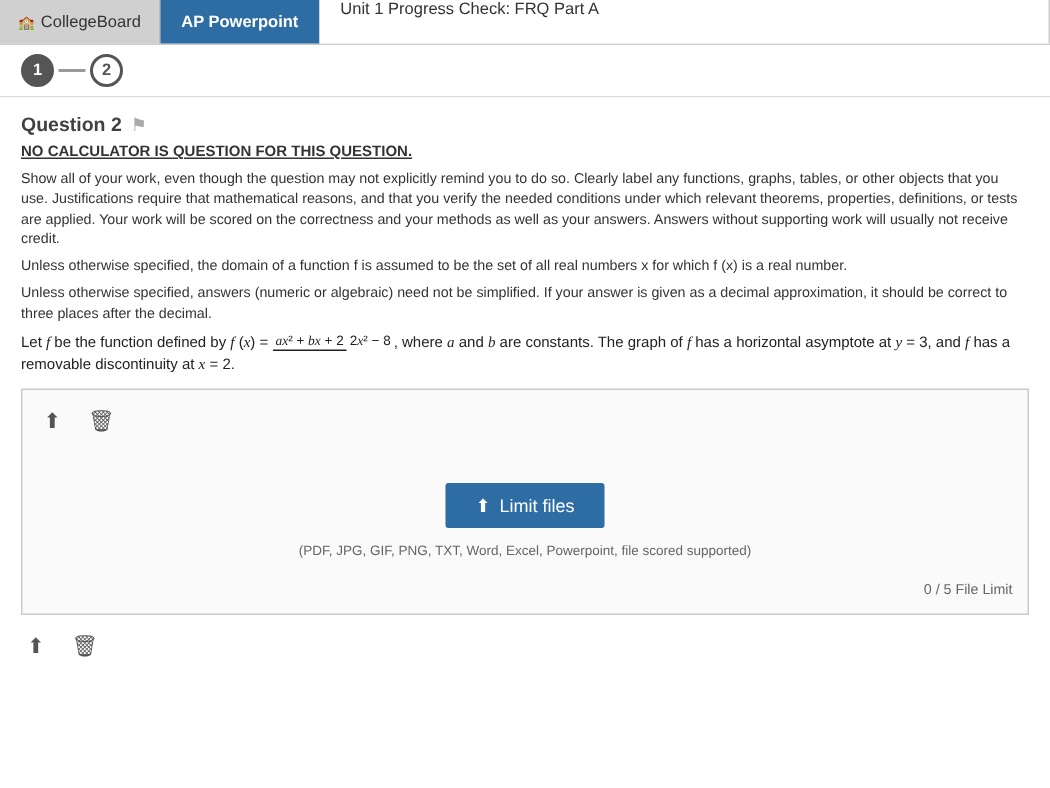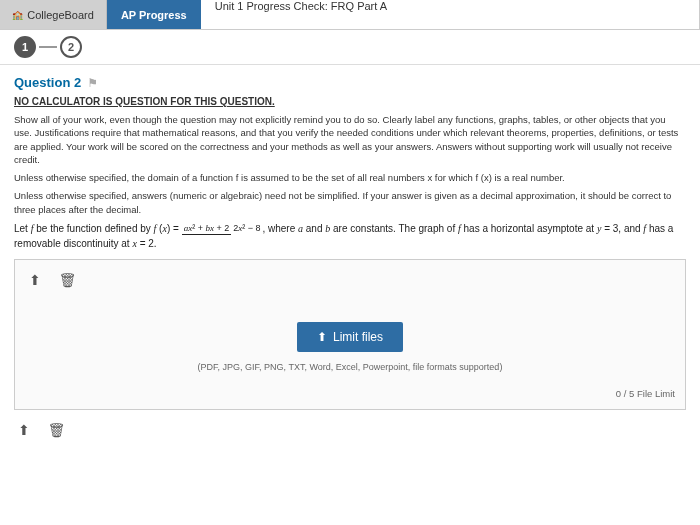--- a/index.html
+++ b/index.html
@@ -99,21 +99,21 @@
 
     .question-header {
       display: flex;
       align-items: center;
       gap: 6px;
       margin-bottom: 6px;
     }
     .question-title {
       font-size: 13px;
       font-weight: bold;
-      color: #0369a1;
+      color: #404040;
     }
     .flag-icon {
       color: #aaa;
       font-size: 12px;
     }
 
     .no-calc {
       font-size: 10px;
       font-weight: bold;
       color: #333;
@@ -236,21 +236,21 @@
   </style>
 </head>
 <body>
 
 <div class="top-bar">
   <div class="tab-collegeboard">
     <span style="font-size:9px; margin-right:4px;">🏫</span>
     <span>CollegeBoard</span>
   </div>
   <div class="tab-ap-classroom">
-    <span>AP Progress</span>
+    <span>AP Powerpoint</span>
   </div>
   <div class="tab-title">
     <span>Unit 1 Progress Check: FRQ Part A</span>
   </div>
 </div>
 
 <div class="step-indicator">
   <div class="step-circle completed">
     <span>1</span>
   </div>
@@ -290,21 +290,21 @@
     <div class="upload-toolbar">
       <button class="toolbar-btn" title="Upload">⬆</button>
       <button class="toolbar-btn" title="Delete">🗑</button>
     </div>
 
     <div class="upload-center">
       <button class="upload-btn">
         <span>⬆</span>
         <span>Limit files</span>
       </button>
-      <div class="upload-formats">(PDF, JPG, GIF, PNG, TXT, Word, Excel, Powerpoint, file formats supported)</div>
+      <div class="upload-formats">(PDF, JPG, GIF, PNG, TXT, Word, Excel, Powerpoint, file scored supported)</div>
     </div>
 
     <div class="file-limit">0 / 5 File Limit</div>
   </div>
 
 
   <div class="part-b-toolbar">
     <button class="toolbar-btn" title="Upload">⬆</button>
     <button class="toolbar-btn" title="Delete">🗑</button>
   </div>

